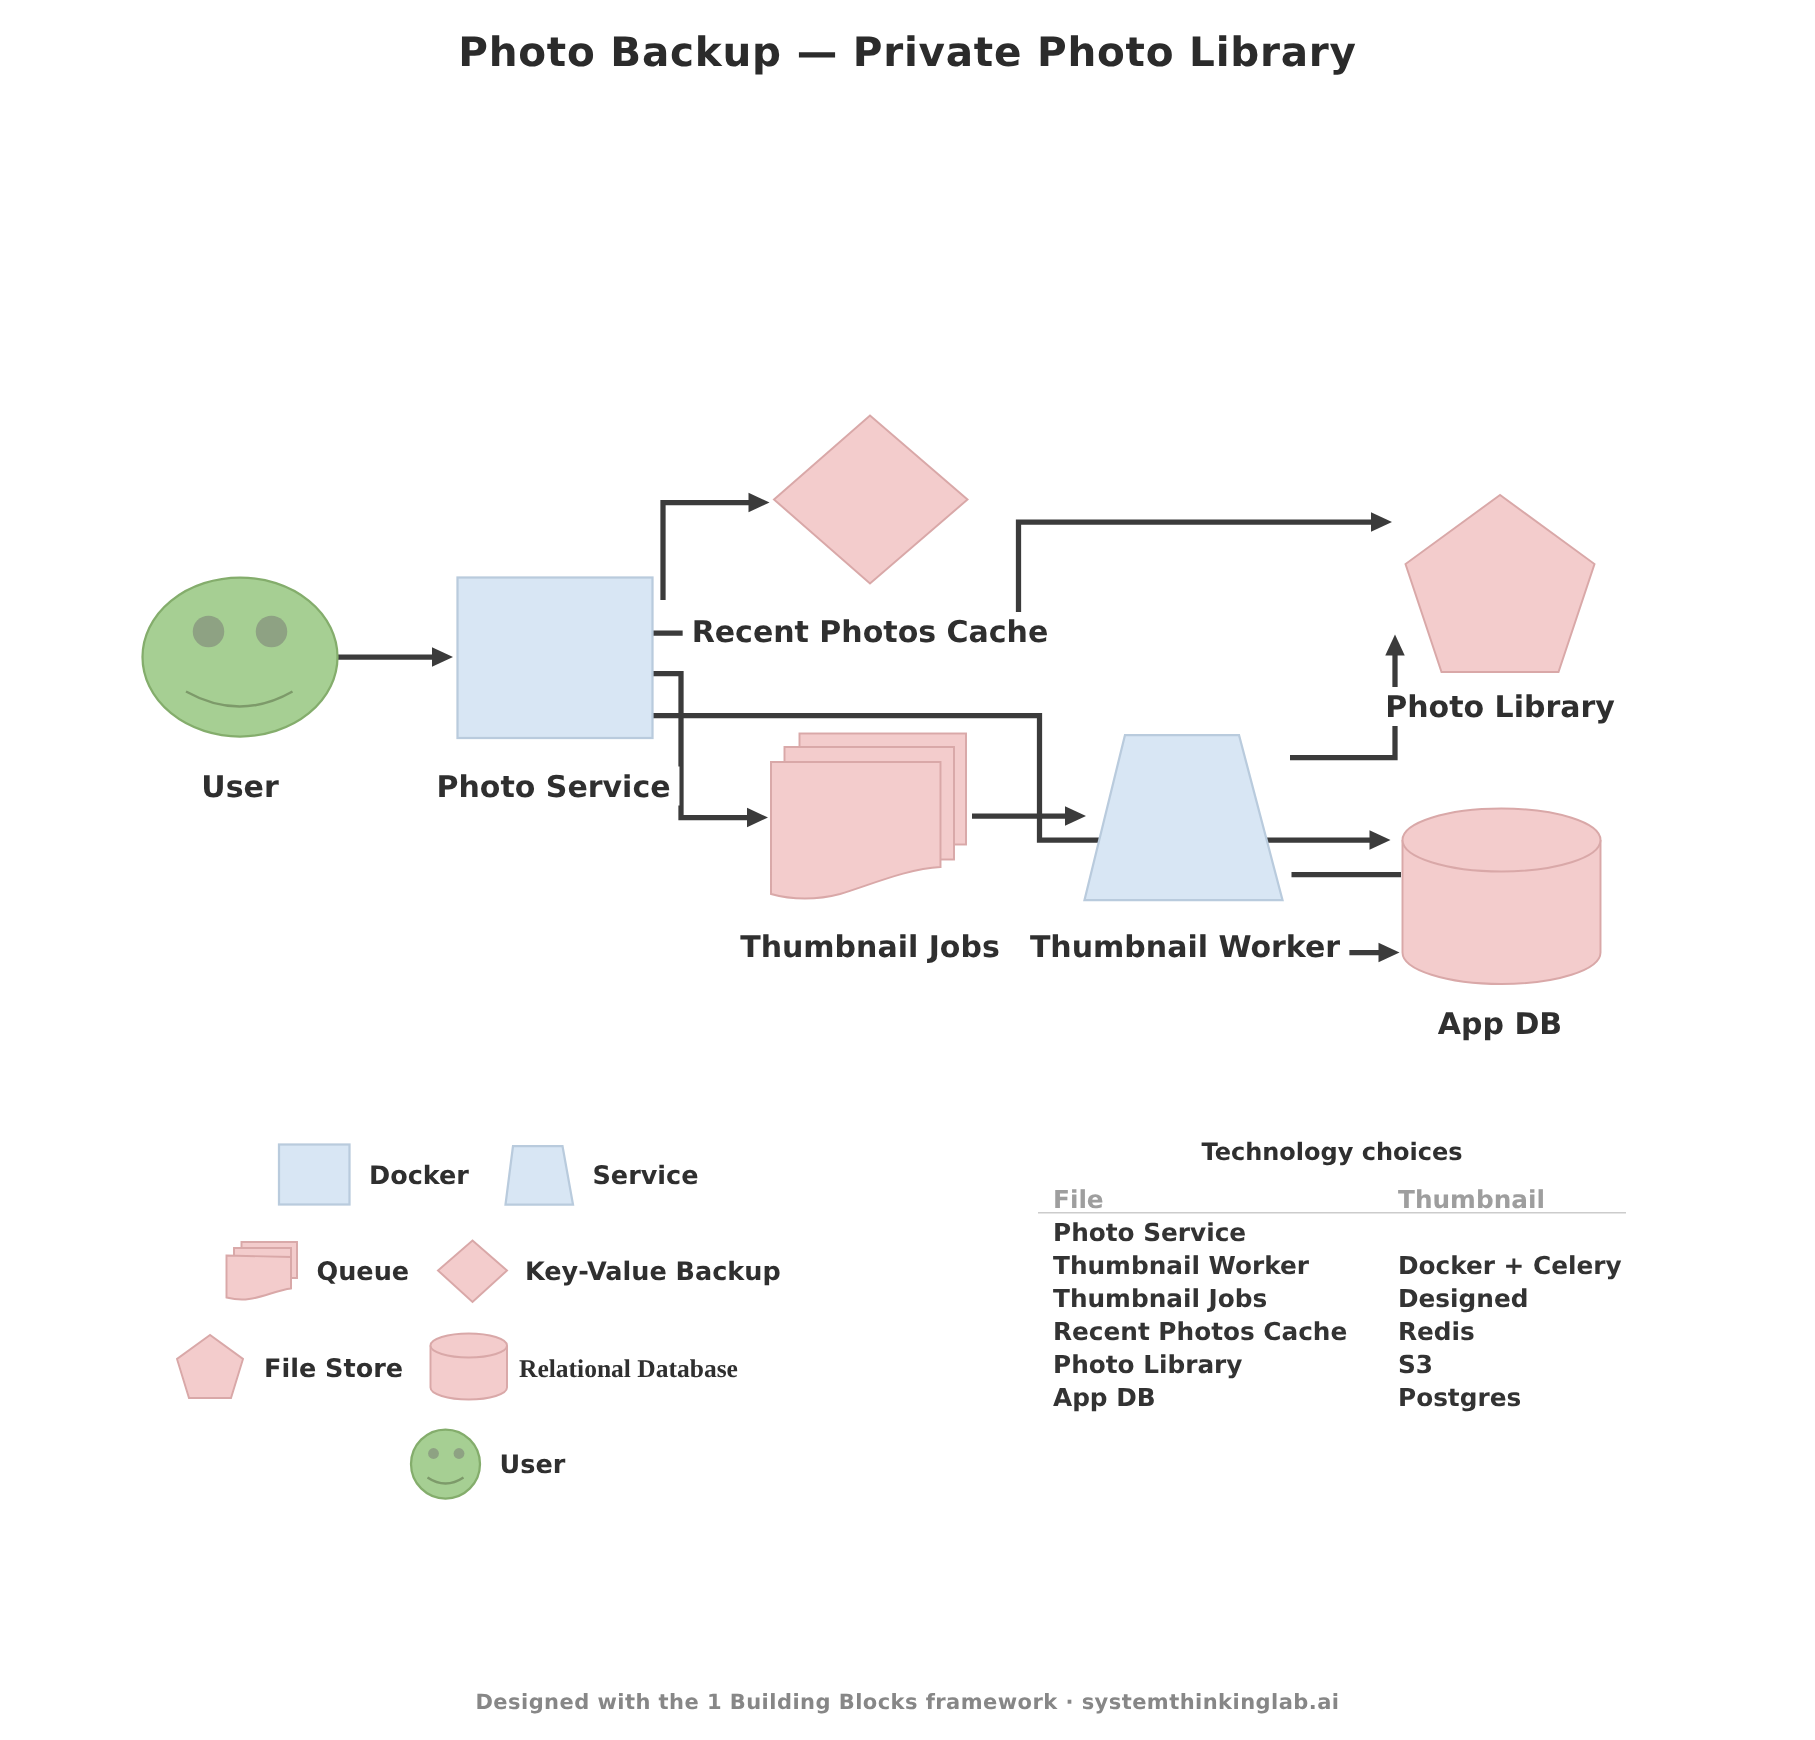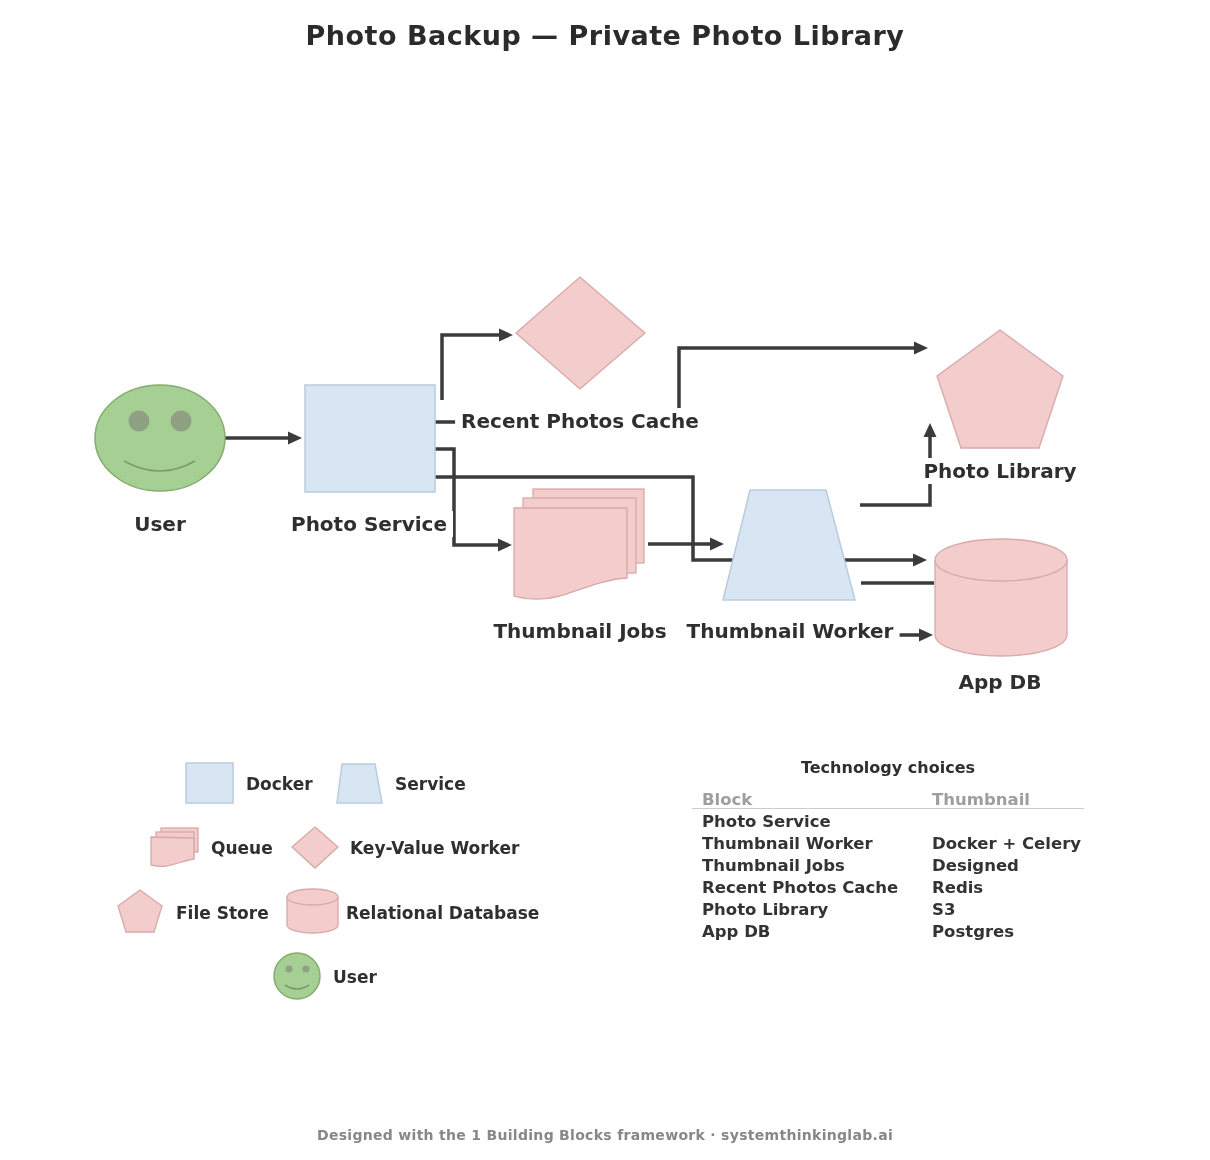--- a/index.html
+++ b/index.html
@@ -139,28 +139,28 @@
   <div class="lbl" style="left:369px;top:524px;">Photo Service</div>
   <div class="lbl" style="left:580px;top:421px;">Recent Photos Cache</div>
   <div class="lbl" style="left:580px;top:631px;">Thumbnail Jobs</div>
   <div class="lbl" style="left:790px;top:631px;">Thumbnail Worker</div>
   <div class="lbl" style="left:1000px;top:471px;">Photo Library</div>
   <div class="lbl" style="left:1000px;top:682px;">App DB</div>
 
   <div class="leg" style="left:246px;top:784px;">Docker</div>
   <div class="leg" style="left:395px;top:784px;">Service</div>
   <div class="leg" style="left:211px;top:848px;">Queue</div>
-  <div class="leg" style="left:350px;top:848px;">Key-Value Worker</div>
+  <div class="leg" style="left:350px;top:848px;">Key-Value Backup</div>
   <div class="leg" style="left:176px;top:913px;">File Store</div>
-  <div class="leg" style="left:346px;top:913px;">Relational Database</div>
+  <div class="leg" style="left:346px;top:913px;font-family:Liberation Serif, serif;">Relational Database</div>
   <div class="leg" style="left:333px;top:977px;">User</div>
 
   <div class="tech-table">
     <div class="tech-title">Technology choices</div>
-    <div class="tech-head" style="left:10px;">Block</div>
+    <div class="tech-head" style="left:10px;">File</div>
     <div class="tech-head" style="left:240px;">Thumbnail</div>
     <div class="tech-rule"></div>
 
     <div class="tech-row" style="top:54px;">
       <span class="tech-cell-l">Photo Service</span>
     </div>
     <div class="tech-row" style="top:76px;">
       <span class="tech-cell-l">Thumbnail Worker</span>
       <span class="tech-cell-r">Docker + Celery</span>
     </div>

